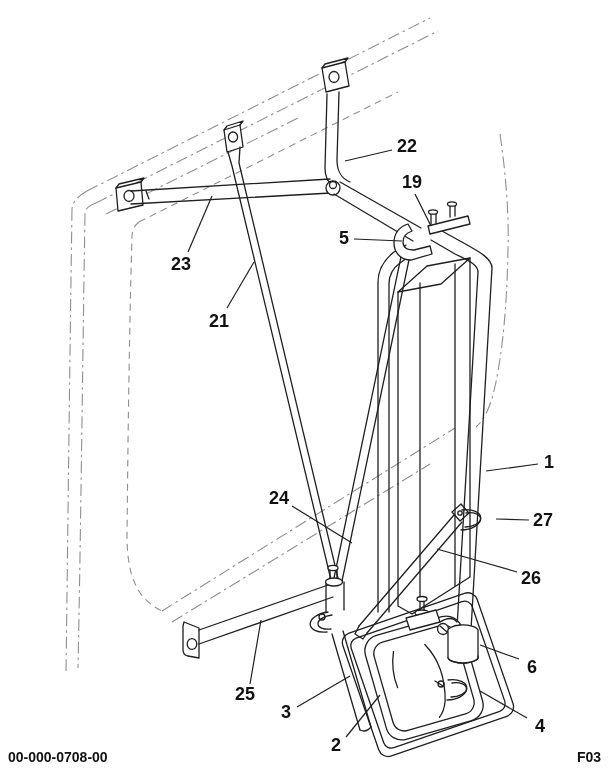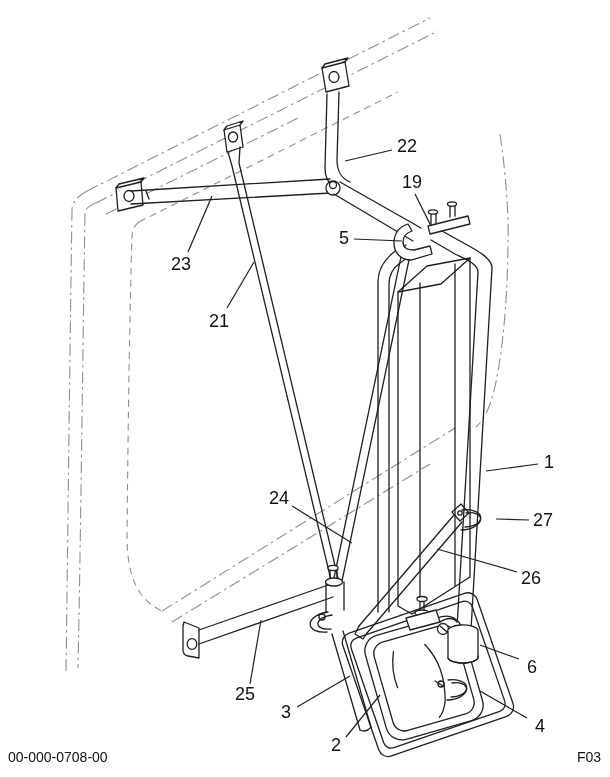--- a/index.html
+++ b/index.html
@@ -1,21 +1,21 @@
 <!DOCTYPE html>
 <html style="--line: #1f1f1f; --phantom: #8f8f8f; --bg: #ffffff;"><head>
 <meta charset="utf-8">
 <style>
   :root{
     --line:#1f1f1f;
     --phantom:#8f8f8f;
     --bg:#ffffff;
   }
   html,body{margin:0;padding:0;background:var(--bg);}
-  .stage{width:610px;height:777px;position:relative;background:var(--bg);overflow:hidden;}
+  .stage{width:610px;height:777px;position:relative;background:var(--bg);overflow:hidden;font-weight:bold;}
   svg{display:block;}
   .part{stroke:var(--line);stroke-width:1.3;fill:none;stroke-linecap:round;stroke-linejoin:round;}
   .partfill{stroke:var(--line);stroke-width:1.3;fill:#ffffff;stroke-linejoin:round;}
   .phantom{stroke:var(--phantom);stroke-width:1.1;fill:none;stroke-dasharray:12 4 2.5 4;}
   .phantom-dash{stroke:var(--phantom);stroke-width:1.1;fill:none;stroke-dasharray:7 5;}
   .leader{stroke:var(--line);stroke-width:1.2;fill:none;}
   .callout{font-family:"Liberation Sans","DejaVu Sans",sans-serif;font-size:18px;fill:#111;}
   .footer-text{font-family:"Liberation Sans","DejaVu Sans",sans-serif;font-size:14px;fill:#111;}
 </style>
 </head>

